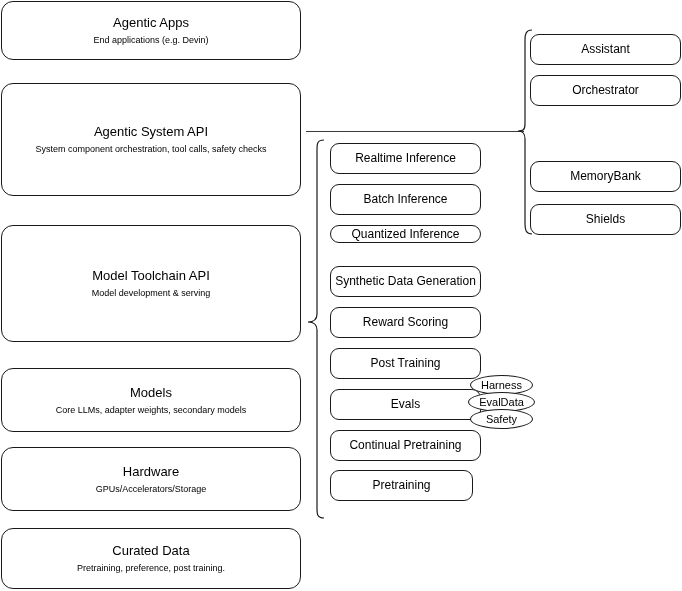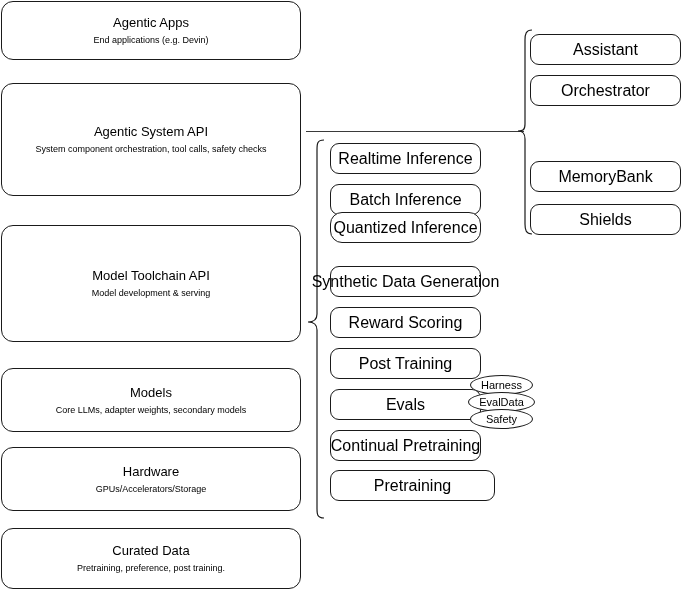--- a/index.html
+++ b/index.html
@@ -51,21 +51,21 @@
   
   .pill {
     position: absolute;
     box-sizing: border-box;
     border: 1px solid #1a1a1a;
     border-radius: 9px;
     background: #ffffff;
     display: flex;
     align-items: center;
     justify-content: center;
-    font-size: 16px;
+    font-size: 12px;
     line-height: 15px;
     color: #000;
     white-space: nowrap;
   }
 
   
   .tag {
     position: absolute;
     box-sizing: border-box;
     border: 1px solid #1a1a1a;
@@ -153,33 +153,33 @@
              C 7 102, 5 103, 0 103
              C 5 103, 7 105, 7 111
              L 7 196
              C 7 202, 8 206, 14 206"></path>
   </svg>
 
   <div class="pill" style="left:330px; top:143px; width:151px; height:31px;">Realtime Inference</div>
 
   <div class="pill" style="left:330px; top:184px; width:151px; height:31px;">Batch Inference</div>
 
-  <div class="pill" style="left:330px; top:212px; width:151px; height:31px;border-radius:12px;">Quantized Inference</div>
+  <div class="pill" style="left:330px; top:225px; width:151px; height:18px;border-radius:12px;">Quantized Inference</div>
 
   <div class="pill" style="left:330px; top:266px; width:151px; height:31px;">Synthetic Data Generation</div>
 
   <div class="pill" style="left:330px; top:307px; width:151px; height:31px;">Reward Scoring</div>
 
   <div class="pill" style="left:330px; top:348px; width:151px; height:31px;">Post Training</div>
 
   <div class="pill" style="left:330px; top:389px; width:151px; height:31px;">Evals</div>
 
   <div class="pill" style="left:330px; top:430px; width:151px; height:31px;">Continual Pretraining</div>
 
-  <div class="pill" style="left:330px; top:470px; width:165px; height:31px;">Pretraining</div>
+  <div class="pill" style="left:330px; top:470px; width:143px; height:31px;">Pretraining</div>
 
   <div class="tag" style="left:470px; top:375px; width:63px; height:20px;">Harness</div>
 
   <div class="tag" style="left:468px; top:392px; width:67px; height:20px;">EvalData</div>
 
   <div class="tag" style="left:470px; top:409px; width:63px; height:20px;">Safety</div>
 
   <div class="pill" style="left:530px; top:34px; width:151px; height:31px;">Assistant</div>
 
   <div class="pill" style="left:530px; top:75px; width:151px; height:31px;">Orchestrator</div>

